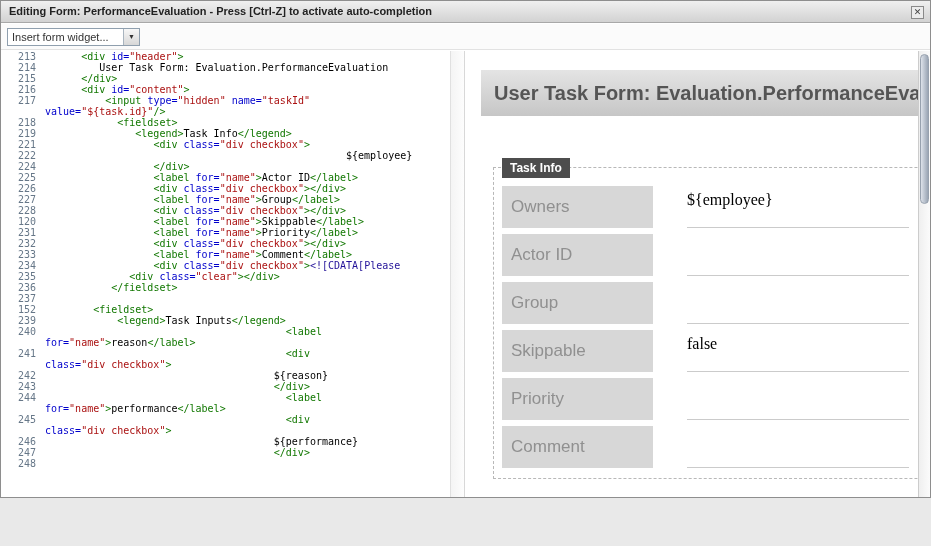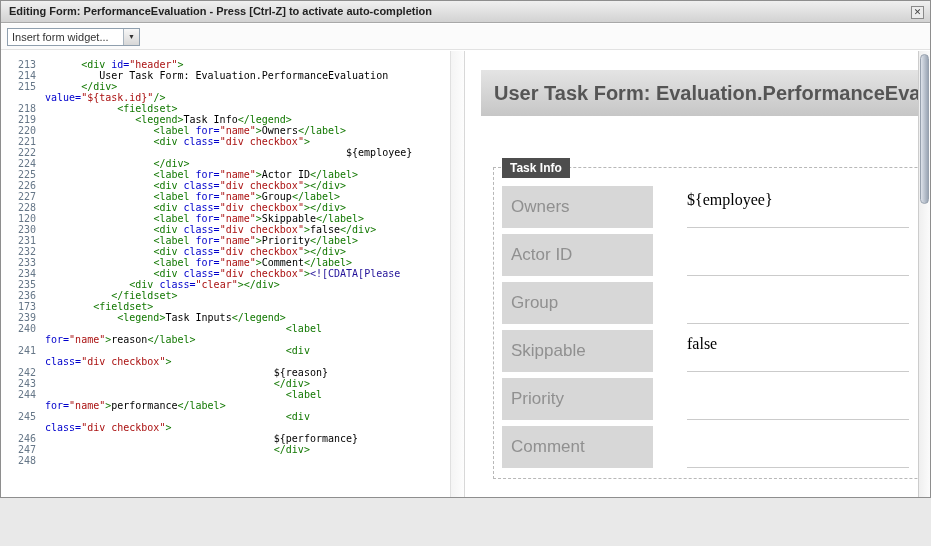--- a/index.html
+++ b/index.html
@@ -28,21 +28,21 @@
                 padding-left:4px; white-space:nowrap; overflow:hidden; }
   .combo-btn { position:absolute; right:0; top:0; width:16px; height:16px;
                background:linear-gradient(#f7f7f7,#d7d7d7); border-left:1px solid #a8b4bf;
                font-size:7px; line-height:16px; text-align:center; color:#333; }
 
   
   .main { position:absolute; top:50px; left:0; width:929px; height:466px; background:#fff; }
 
   
   .editor { position:absolute; left:0; top:0; width:449px; height:466px;
-            overflow:hidden; background:#fff; padding-top:8px;
+            overflow:hidden; background:#fff; 
             font-family:"DejaVu Sans Mono","Liberation Mono",monospace;
             font-size:10px; line-height:11px; }
   .code-line { display:flex; height:11px; white-space:pre; }
   .gutter { flex:none; width:44px; text-align:right; padding-right:9px; color:#667788; }
   .code { flex:1; white-space:pre; overflow:hidden; }
   .tok-p { color:#000000; }
   .tok-t { color:#117700; }
   .tok-a { color:#0000cc;text-align:center; }
   .tok-s { color:#aa1111; }
   .tok-c { color:#221199;margin-top:11px; }
@@ -116,40 +116,41 @@
     </div>
   </div>
 
   <div class="main">
 
     <div class="editor">
       <div>
           <div class="code-line"><span class="gutter">213</span><span class="code"><span class="tok-p">      </span><span class="tok-t">&lt;div</span><span class="tok-p"> </span><span class="tok-a">id=</span><span class="tok-s">"header"</span><span class="tok-t">&gt;</span></span></div>
           <div class="code-line"><span class="gutter">214</span><span class="code"><span class="tok-p">         </span><span class="tok-p">User Task Form: Evaluation.PerformanceEvaluation</span></span></div>
           <div class="code-line"><span class="gutter">215</span><span class="code"><span class="tok-p">      </span><span class="tok-t">&lt;/div&gt;</span></span></div>
+          <div class="code-line"><span class="gutter">216</span><span class="code"><span class="tok-p">      </span><span class="tok-t">&lt;div</span><span class="tok-p"> </span><span class="tok-a">id=</span><span class="tok-s">"content"</span><span class="tok-t">&gt;</span></span></div>
+          <div class="code-line"><span class="gutter">217</span><span class="code"><span class="tok-p">          </span><span class="tok-t">&lt;input</span><span class="tok-p"> </span><span class="tok-a">type=</span><span class="tok-s">"hidden"</span><span class="tok-p"> </span><span class="tok-a">name=</span><span class="tok-s">"taskId"</span></span></div>
           <div class="code-line"><span class="gutter"></span><span class="code"><span class="tok-a">value=</span><span class="tok-s">"${task.id}"</span><span class="tok-t">/&gt;</span></span></div>
           <div class="code-line"><span class="gutter">218</span><span class="code"><span class="tok-p">            </span><span class="tok-t">&lt;fieldset&gt;</span></span></div>
           <div class="code-line"><span class="gutter">219</span><span class="code"><span class="tok-p">               </span><span class="tok-t">&lt;legend&gt;</span><span class="tok-p">Task Info</span><span class="tok-t">&lt;/legend&gt;</span></span></div>
-          <div class="code-line"><span class="gutter">220</span><span class="code"><span class="tok-p">                  </span><span class="tok-t">&lt;label</span><span class="tok-p"> </span><span class="tok-a">for=</span><span class="tok-s">"name"</span><span class="tok-t">&gt;</span><span class="tok-p">Owners</span><span class="tok-t">&lt;/label&gt;</span></span></div>
           <div class="code-line"><span class="gutter">221</span><span class="code"><span class="tok-p">                  </span><span class="tok-t">&lt;div</span><span class="tok-p"> </span><span class="tok-a">class=</span><span class="tok-s">"div_checkbox"</span><span class="tok-t">&gt;</span></span></div>
           <div class="code-line"><span class="gutter">222</span><span class="code"><span class="tok-p">                                                  ${employee}</span></span></div>
           <div class="code-line"><span class="gutter">224</span><span class="code"><span class="tok-p">                  </span><span class="tok-t">&lt;/div&gt;</span></span></div>
           <div class="code-line"><span class="gutter">225</span><span class="code"><span class="tok-p">                  </span><span class="tok-t">&lt;label</span><span class="tok-p"> </span><span class="tok-a">for=</span><span class="tok-s">"name"</span><span class="tok-t">&gt;</span><span class="tok-p">Actor ID</span><span class="tok-t">&lt;/label&gt;</span></span></div>
           <div class="code-line"><span class="gutter">226</span><span class="code"><span class="tok-p">                  </span><span class="tok-t">&lt;div</span><span class="tok-p"> </span><span class="tok-a">class=</span><span class="tok-s">"div_checkbox"</span><span class="tok-t">&gt;&lt;/div&gt;</span></span></div>
           <div class="code-line"><span class="gutter">227</span><span class="code"><span class="tok-p">                  </span><span class="tok-t">&lt;label</span><span class="tok-p"> </span><span class="tok-a">for=</span><span class="tok-s">"name"</span><span class="tok-t">&gt;</span><span class="tok-p">Group</span><span class="tok-t">&lt;/label&gt;</span></span></div>
           <div class="code-line"><span class="gutter">228</span><span class="code"><span class="tok-p">                  </span><span class="tok-t">&lt;div</span><span class="tok-p"> </span><span class="tok-a">class=</span><span class="tok-s">"div_checkbox"</span><span class="tok-t">&gt;&lt;/div&gt;</span></span></div>
           <div class="code-line"><span class="gutter">120</span><span class="code"><span class="tok-p">                  </span><span class="tok-t">&lt;label</span><span class="tok-p"> </span><span class="tok-a">for=</span><span class="tok-s">"name"</span><span class="tok-t">&gt;</span><span class="tok-p">Skippable</span><span class="tok-t">&lt;/label&gt;</span></span></div>
-          <div class="code-line"><span class="gutter">230</span><span class="code"><span class="tok-p">                  </span><span class="tok-t">&lt;div</span><span class="tok-p"> </span><span class="tok-a">class=</span><span class="tok-s">"div_checkbox"</span><span class="tok-t">&gt;</span><span class="tok-p">false</span><span class="tok-t">&lt;/div&gt;</span></span></div>
           <div class="code-line"><span class="gutter">231</span><span class="code"><span class="tok-p">                  </span><span class="tok-t">&lt;label</span><span class="tok-p"> </span><span class="tok-a">for=</span><span class="tok-s">"name"</span><span class="tok-t">&gt;</span><span class="tok-p">Priority</span><span class="tok-t">&lt;/label&gt;</span></span></div>
           <div class="code-line"><span class="gutter">232</span><span class="code"><span class="tok-p">                  </span><span class="tok-t">&lt;div</span><span class="tok-p"> </span><span class="tok-a">class=</span><span class="tok-s">"div_checkbox"</span><span class="tok-t">&gt;&lt;/div&gt;</span></span></div>
           <div class="code-line"><span class="gutter">233</span><span class="code"><span class="tok-p">                  </span><span class="tok-t">&lt;label</span><span class="tok-p"> </span><span class="tok-a">for=</span><span class="tok-s">"name"</span><span class="tok-t">&gt;</span><span class="tok-p">Comment</span><span class="tok-t">&lt;/label&gt;</span></span></div>
           <div class="code-line"><span class="gutter">234</span><span class="code"><span class="tok-p">                  </span><span class="tok-t">&lt;div</span><span class="tok-p"> </span><span class="tok-a">class=</span><span class="tok-s">"div_checkbox"</span><span class="tok-t">&gt;</span><span class="tok-c">&lt;![CDATA[Please</span></span></div>
           <div class="code-line"><span class="gutter">235</span><span class="code"><span class="tok-p">              </span><span class="tok-t">&lt;div</span><span class="tok-p"> </span><span class="tok-a">class=</span><span class="tok-s">"clear"</span><span class="tok-t">&gt;&lt;/div&gt;</span></span></div>
           <div class="code-line"><span class="gutter">236</span><span class="code"><span class="tok-p">           </span><span class="tok-t">&lt;/fieldset&gt;</span></span></div>
-          <div class="code-line"><span class="gutter">173</span><span class="code"><span class="tok-p">        </span><span class="tok-t">&lt;fieldset&gt;</span></span></div>
+          <div class="code-line"><span class="gutter">237</span><span class="code"></span></div>
+          <div class="code-line"><span class="gutter">152</span><span class="code"><span class="tok-p">        </span><span class="tok-t">&lt;fieldset&gt;</span></span></div>
           <div class="code-line"><span class="gutter">239</span><span class="code"><span class="tok-p">            </span><span class="tok-t">&lt;legend&gt;</span><span class="tok-p">Task Inputs</span><span class="tok-t">&lt;/legend&gt;</span></span></div>
           <div class="code-line"><span class="gutter">240</span><span class="code"><span class="tok-p">                                        </span><span class="tok-t">&lt;label</span></span></div>
           <div class="code-line"><span class="gutter"></span><span class="code"><span class="tok-a">for=</span><span class="tok-s">"name"</span><span class="tok-t">&gt;</span><span class="tok-p">reason</span><span class="tok-t">&lt;/label&gt;</span></span></div>
           <div class="code-line"><span class="gutter">241</span><span class="code"><span class="tok-p">                                        </span><span class="tok-t">&lt;div</span></span></div>
           <div class="code-line"><span class="gutter"></span><span class="code"><span class="tok-a">class=</span><span class="tok-s">"div_checkbox"</span><span class="tok-t">&gt;</span></span></div>
           <div class="code-line"><span class="gutter">242</span><span class="code"><span class="tok-p">                                      ${reason}</span></span></div>
           <div class="code-line"><span class="gutter">243</span><span class="code"><span class="tok-p">                                      </span><span class="tok-t">&lt;/div&gt;</span></span></div>
           <div class="code-line"><span class="gutter">244</span><span class="code"><span class="tok-p">                                        </span><span class="tok-t">&lt;label</span></span></div>
           <div class="code-line"><span class="gutter"></span><span class="code"><span class="tok-a">for=</span><span class="tok-s">"name"</span><span class="tok-t">&gt;</span><span class="tok-p">performance</span><span class="tok-t">&lt;/label&gt;</span></span></div>
           <div class="code-line"><span class="gutter">245</span><span class="code"><span class="tok-p">                                        </span><span class="tok-t">&lt;div</span></span></div>

